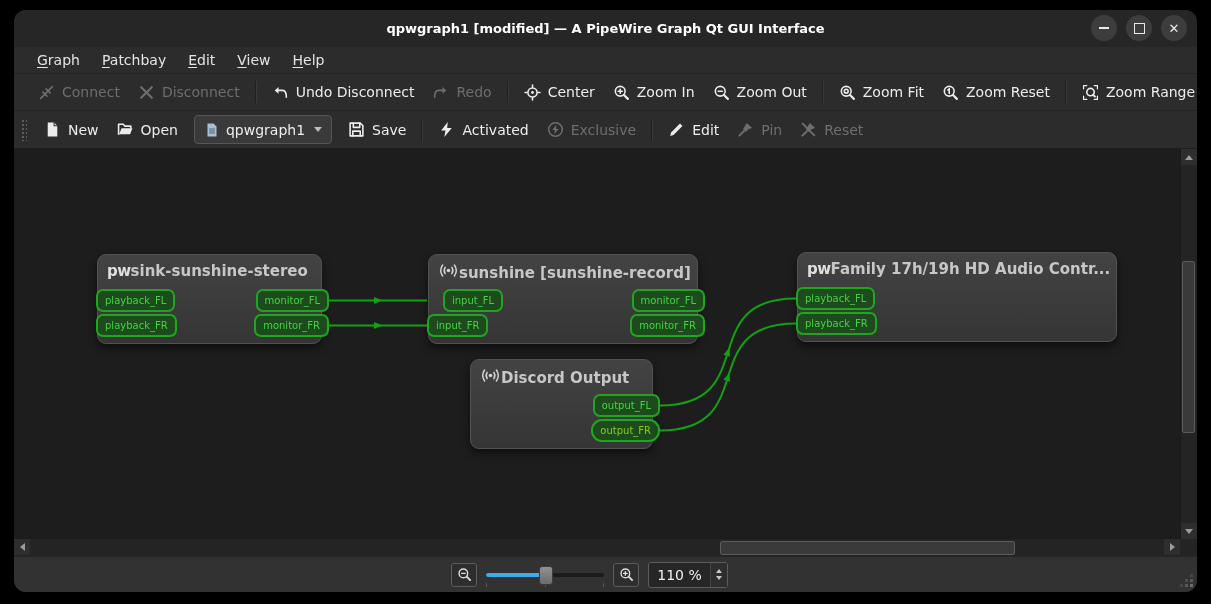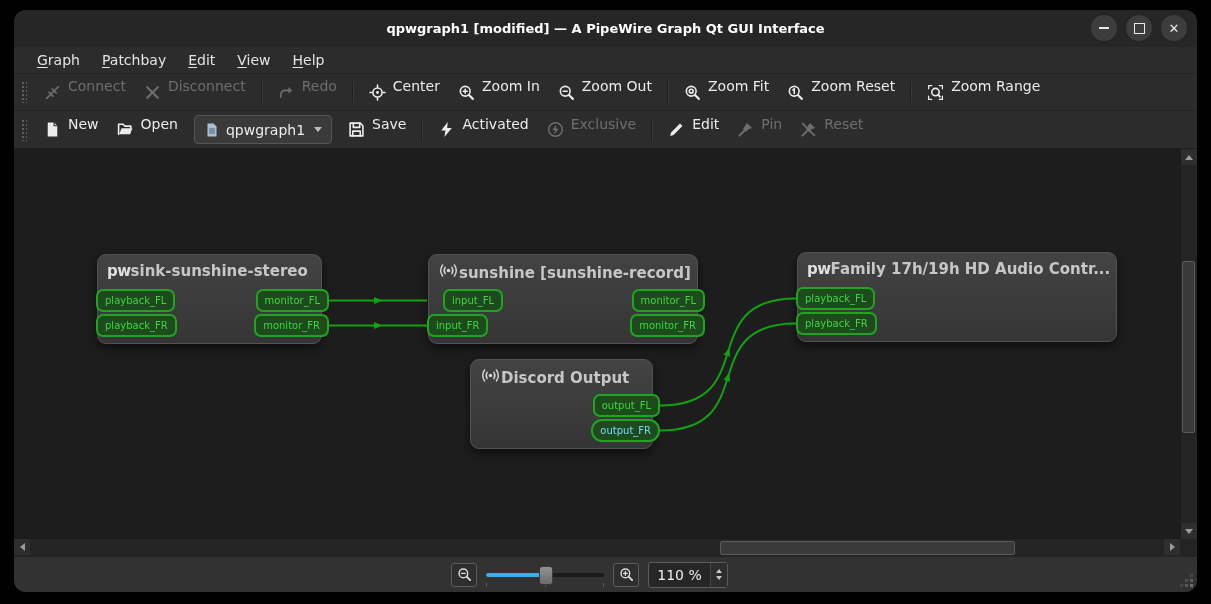--- a/index.html
+++ b/index.html
@@ -28,21 +28,21 @@
     padding-left:12px; border-bottom:1px solid #232323; }
   .menu-item { color:#e4e4e4; font-size:14px; padding:2px 11px; }
   .mn { text-decoration:underline; text-underline-offset:2px; }
   
   .toolbar { display:flex; align-items:center; background:#2c2c2c; }
   #toolbar-main { flex:0 0 36px; border-bottom:1px solid #232323; }
   #toolbar-patchbay { flex:0 0 37px; border-bottom:1px solid #1e1e1e; }
   .tb-handle { width:6px; height:22px; margin:0 8px 0 7px;
     background-image:radial-gradient(#5e5e5e 1px, transparent 1.3px);
     background-size:4px 4px; }
-  .tbtn { display:flex; gap:7px; padding:0 9px; height:28px;
+  .tbtn { display:flex; align-items:center; gap:7px; padding:0 9px; height:28px;
     color:#ececec; font-size:14px; border-radius:4px; white-space:nowrap; }
   .tbtn.disabled { color:#6e6e6e; }
   .tb-icon { display:flex; align-items:center; }
   .tb-sep { width:0; height:22px; border-left:1px solid #1f1f1f;
     border-right:1px solid #3a3a3a; margin:0 6px; }
   .combo { display:flex; align-items:center; gap:6px; height:27px; padding:0 9px;
     background:#3a3a3a; border:1px solid #565656; border-radius:4px;
     color:#ededed; font-size:14px; margin:0 7px; }
   .chev { width:0; height:0; border-left:4px solid transparent;
     border-right:4px solid transparent; border-top:5px solid #bdbdbd; margin-left:3px; }
@@ -143,20 +143,29 @@
       </div>
       <div class="tbtn disabled">
         <span class="tb-icon">
           <svg width="17" height="17" viewBox="0 0 16 16" fill="none" stroke="currentColor" stroke-width="1.5" stroke-linecap="round" stroke-linejoin="round">
             <path d="M3 3 L13 13 M13 3 L3 13" stroke-width="2"></path>
           </svg>
         </span>
         <span class="tb-label">Disconnect</span>
       </div>
       <div class="tb-sep"></div>
+      <div class="tbtn">
+        <span class="tb-icon">
+          <svg width="17" height="17" viewBox="0 0 16 16" fill="none" stroke="currentColor" stroke-width="1.5" stroke-linecap="round" stroke-linejoin="round">
+            <path d="M5.5 6 L10 6 C12.5 6 13.5 8.2 13.5 12.5"></path>
+            <path d="M6.2 2.8 L2.5 6 L6.2 9.2 Z" fill="currentColor" stroke="none"></path>
+          </svg>
+        </span>
+        <span class="tb-label">Undo Disconnect</span>
+      </div>
       <div class="tbtn disabled">
         <span class="tb-icon">
           <svg width="17" height="17" viewBox="0 0 16 16" fill="none" stroke="currentColor" stroke-width="1.5" stroke-linecap="round" stroke-linejoin="round">
             <path d="M10.5 6 L6 6 C3.5 6 2.5 8.2 2.5 12.5"></path>
             <path d="M9.8 2.8 L13.5 6 L9.8 9.2 Z" fill="currentColor" stroke="none"></path>
           </svg>
         </span>
         <span class="tb-label">Redo</span>
       </div>
       <div class="tb-sep"></div>
@@ -371,21 +380,21 @@
           <span class="node-icon"><svg width="21" height="17" viewBox="0 0 20 16" fill="none" stroke="#d5d5d5" stroke-width="1.4" stroke-linecap="round">
               <circle cx="10" cy="8" r="1.7" fill="#d5d5d5" stroke="none"></circle>
               <path d="M6.8 5 A5.5 5.5 0 0 0 6.8 11"></path>
               <path d="M4.4 2.8 A9 9 0 0 0 4.4 13.2"></path>
               <path d="M13.2 5 A5.5 5.5 0 0 1 13.2 11"></path>
               <path d="M15.6 2.8 A9 9 0 0 1 15.6 13.2"></path>
             </svg></span>
           <span class="node-title">Discord Output</span>
         </div>
         <div class="port out" style="top: 34px; right: -8px; background: rgb(29, 75, 29); border-color: rgb(33, 165, 33); color: rgb(66, 211, 66);">output_FL</div>
-        <div class="port out" style="top: 59px; right: -8px; background: rgb(29, 75, 29); border-color: rgb(33, 165, 33); color: #7dd3fc; border-radius: 11px;">output_FR</div>
+        <div class="port out" style="top: 59px; right: -8px; background: rgb(29, 75, 29); border-color: rgb(33, 165, 33); color: #84cc16; border-radius: 11px;">output_FR</div>
       </div>
       <svg class="wires" width="1183" height="407">
         <path d="M 315 151.5 C 388.5 151.5, 339.5 151.5, 413 151.5" stroke="#12a112" stroke-width="2" fill="none"></path>
         <polygon points="-4,-3.5 4.5,0 -4,3.5" fill="#12a112" transform="translate(364,151.5) rotate(0)"></polygon>
         <path d="M 315 176.5 C 388.5 176.5, 339.5 176.5, 413 176.5" stroke="#12a112" stroke-width="2" fill="none"></path>
         <polygon points="-4,-3.5 4.5,0 -4,3.5" fill="#12a112" transform="translate(364,176.5) rotate(0)"></polygon>
         <path d="M 646 256.5 C 748 256.5, 680 149.5, 782 149.5" stroke="#12a112" stroke-width="2" fill="none"></path>
         <polygon points="-4,-3.5 4.5,0 -4,3.5" fill="#12a112" transform="translate(714,203.00003051757812) rotate(-72.34112800911727)"></polygon>
         <path d="M 646 281.5 C 748 281.5, 680 174.5, 782 174.5" stroke="#12a112" stroke-width="2" fill="none"></path>
         <polygon points="-4,-3.5 4.5,0 -4,3.5" fill="#12a112" transform="translate(714,228.00003051757812) rotate(-72.34112800911727)"></polygon>

